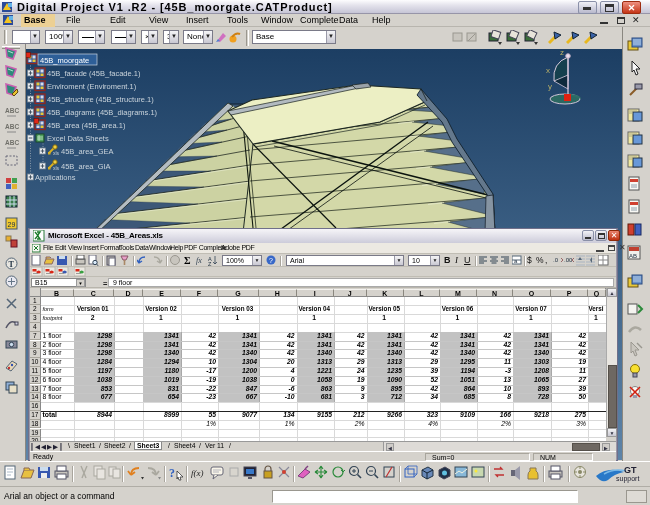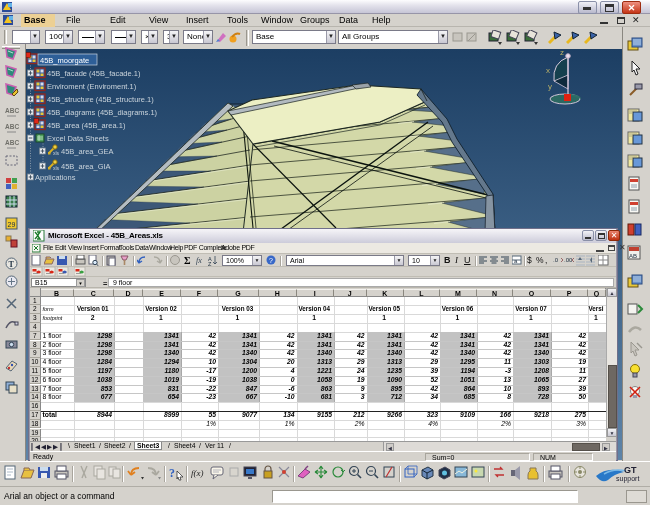--- a/index.html
+++ b/index.html
@@ -12,20 +12,21 @@
 .mi{font-size:9px;color:#000;position:absolute;top:2px}
 .sep{position:absolute;width:2px;border-left:1px solid #a9a59d;border-right:1px solid #ffffff}
 </style></head><body>
 
 <div class="a" style="left:0;top:0;width:650px;height:14px;background:linear-gradient(#fdfdfe 0%,#e4e3ec 40%,#c6c5d6 100%);border-bottom:1px solid #9795a8">
 <svg class="a" style="left:2px;top:1px" width="12" height="12">
       <rect x="0" y="1" width="10" height="10" fill="#2a4a9a"></rect>
       <path d="M1 9 L5 2 L9 9 Z" fill="#f4c520"></path>
       <rect x="6" y="2" width="4" height="4" fill="#64b4e8"></rect>
     </svg>
+<div class="a" style="left:17px;top:1px;font-size:11px;letter-spacing:0.9px;font-weight:bold;color:#000">Digital Project V1 .R2 - [45B_moorgate.CATProduct]</div>
 <div class="tbtn" style="left:578px;top:1px">
       <div style="margin-top:5px;margin-left:4px;width:8px;height:3px;background:#333"></div>
     </div>
 <div class="tbtn" style="left:600px;top:1px">
       <div style="margin-top:2px;margin-left:4px;width:9px;height:8px;border:1px solid #333;border-top:3px solid #333"></div>
     </div>
 <div class="tbtn" style="left:622px;top:1px;background:linear-gradient(#ee9080,#c43415);border-color:#9e2c10;color:#fff;font-weight:bold;font-size:9px;line-height:12px">✕</div>
 </div>
 <div class="a" style="left:0;top:14px;width:650px;height:13px;background:#d5d2cc;border-bottom:1px solid #b8b5ae">
     <svg class="a" style="left:3px;top:0px" width="12" height="12">
@@ -34,21 +35,21 @@
       <rect x="6" y="2" width="4" height="4" fill="#64b4e8"></rect>
     </svg>
     <div class="a" style="left:21px;top:0px;width:34px;height:13px;background:#ecd094"></div>
     <div class="mi" style="left:24px;top:1px;font-weight:bold;">Base</div>
     <div class="mi" style="left:66px;top:1px;">File</div>
     <div class="mi" style="left:110px;top:1px;">Edit</div>
     <div class="mi" style="left:149px;top:1px;">View</div>
     <div class="mi" style="left:186px;top:1px;">Insert</div>
     <div class="mi" style="left:227px;top:1px;">Tools</div>
     <div class="mi" style="left:261px;top:1px;">Window</div>
-    <div class="mi" style="left:300px;top:1px;">Groups</div>
+    <div class="mi" style="left:300px;top:1px;">Complete</div>
     <div class="mi" style="left:339px;top:1px;">Data</div>
     <div class="mi" style="left:372px;top:1px;">Help</div>
     <div class="a" style="left:598px;top:2px;width:13px;height:9px">
       <div style="width:8px;height:2px;background:#333;margin-top:6px;margin-left:2px"></div>
     </div>
     <div class="a" style="left:615px;top:2px;width:13px;height:9px">
       <div style="width:8px;height:7px;border:1px solid #333;border-top:2px solid #333;margin-top:1px;margin-left:2px"></div>
     </div>
     <div class="a" style="left:632px;top:1px;font-size:9px;color:#222">✕</div>
   </div>
@@ -72,21 +73,20 @@
     <svg class="a" style="left:215px;top:4px" width="12" height="12">
       <path d="M2 10 L8 2 L11 5 L5 11 Z" fill="#d070c0"></path>
       <path d="M1 11 L3 8 L5 10 Z" fill="#5080d0"></path>
     </svg>
     <svg class="a" style="left:228px;top:4px" width="13" height="12">
       <circle cx="5" cy="8" r="3.5" fill="#f0a020"></circle>
       <path d="M4 6 Q8 1 12 3" stroke="#d08010" stroke-width="2" fill="none"></path>
     </svg>
     <div class="groove" style="left:246px;top:3px;height:16px"></div>
     <div class="combo" style="left:252px;top:3px;width:84px;height:14px">Base<div class="db">▼</div></div>
-    <div class="combo" style="left:338px;top:3px;width:110px;height:14px">All Groups<div class="db">▼</div></div>
     <svg class="a" style="left:452px;top:4px" width="12" height="12">
       <rect x="1" y="2" width="9" height="8" fill="#c8c5be" stroke="#9a978f"></rect>
     </svg>
     <svg class="a" style="left:466px;top:4px" width="12" height="12">
       <rect x="1" y="2" width="9" height="8" fill="#c8c5be" stroke="#9a978f"></rect>
       <path d="M2 10 L9 3" stroke="#9a978f"></path>
     </svg>
     <svg class="a" style="left:488px;top:3px" width="15" height="15">
       <rect x="1" y="3" width="9" height="8" fill="#3a6e3a" stroke="#223"></rect>
       <rect x="4" y="1" width="8" height="7" fill="#e8e4da" stroke="#445" transform="rotate(18 8 4)"></rect>

